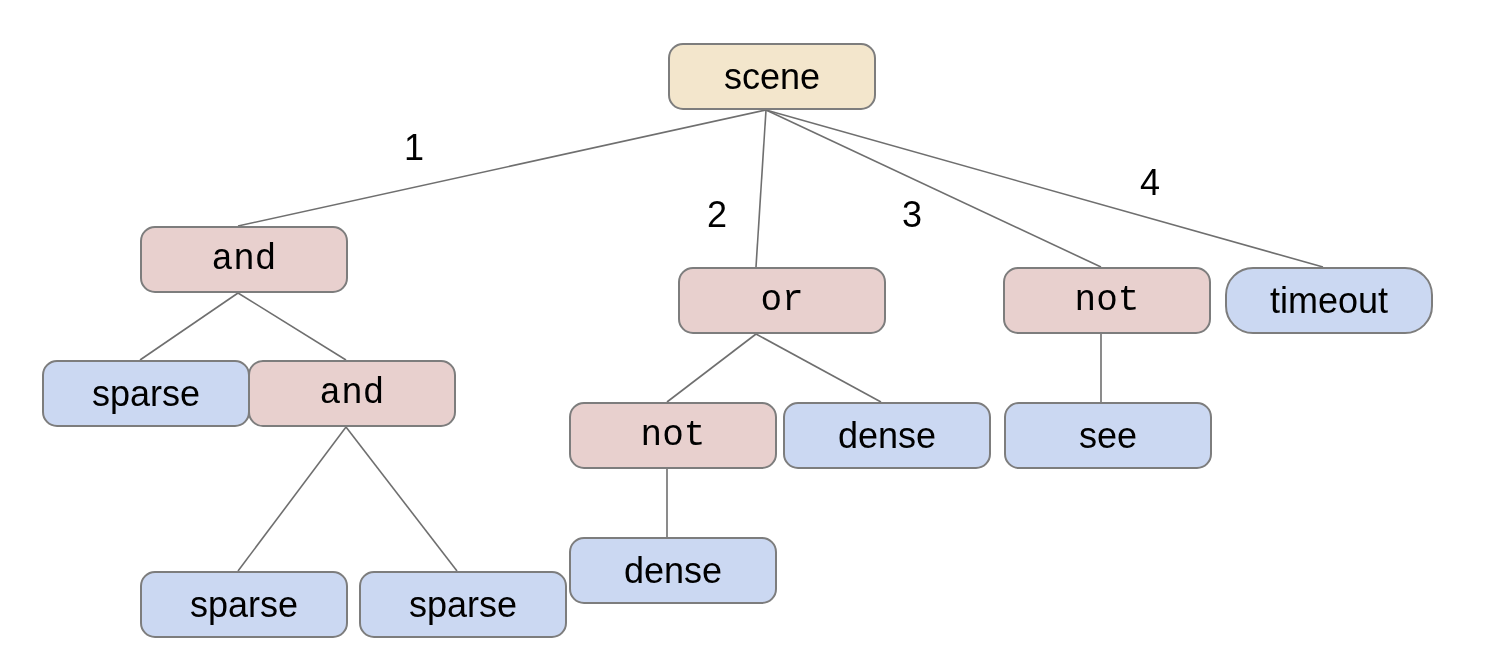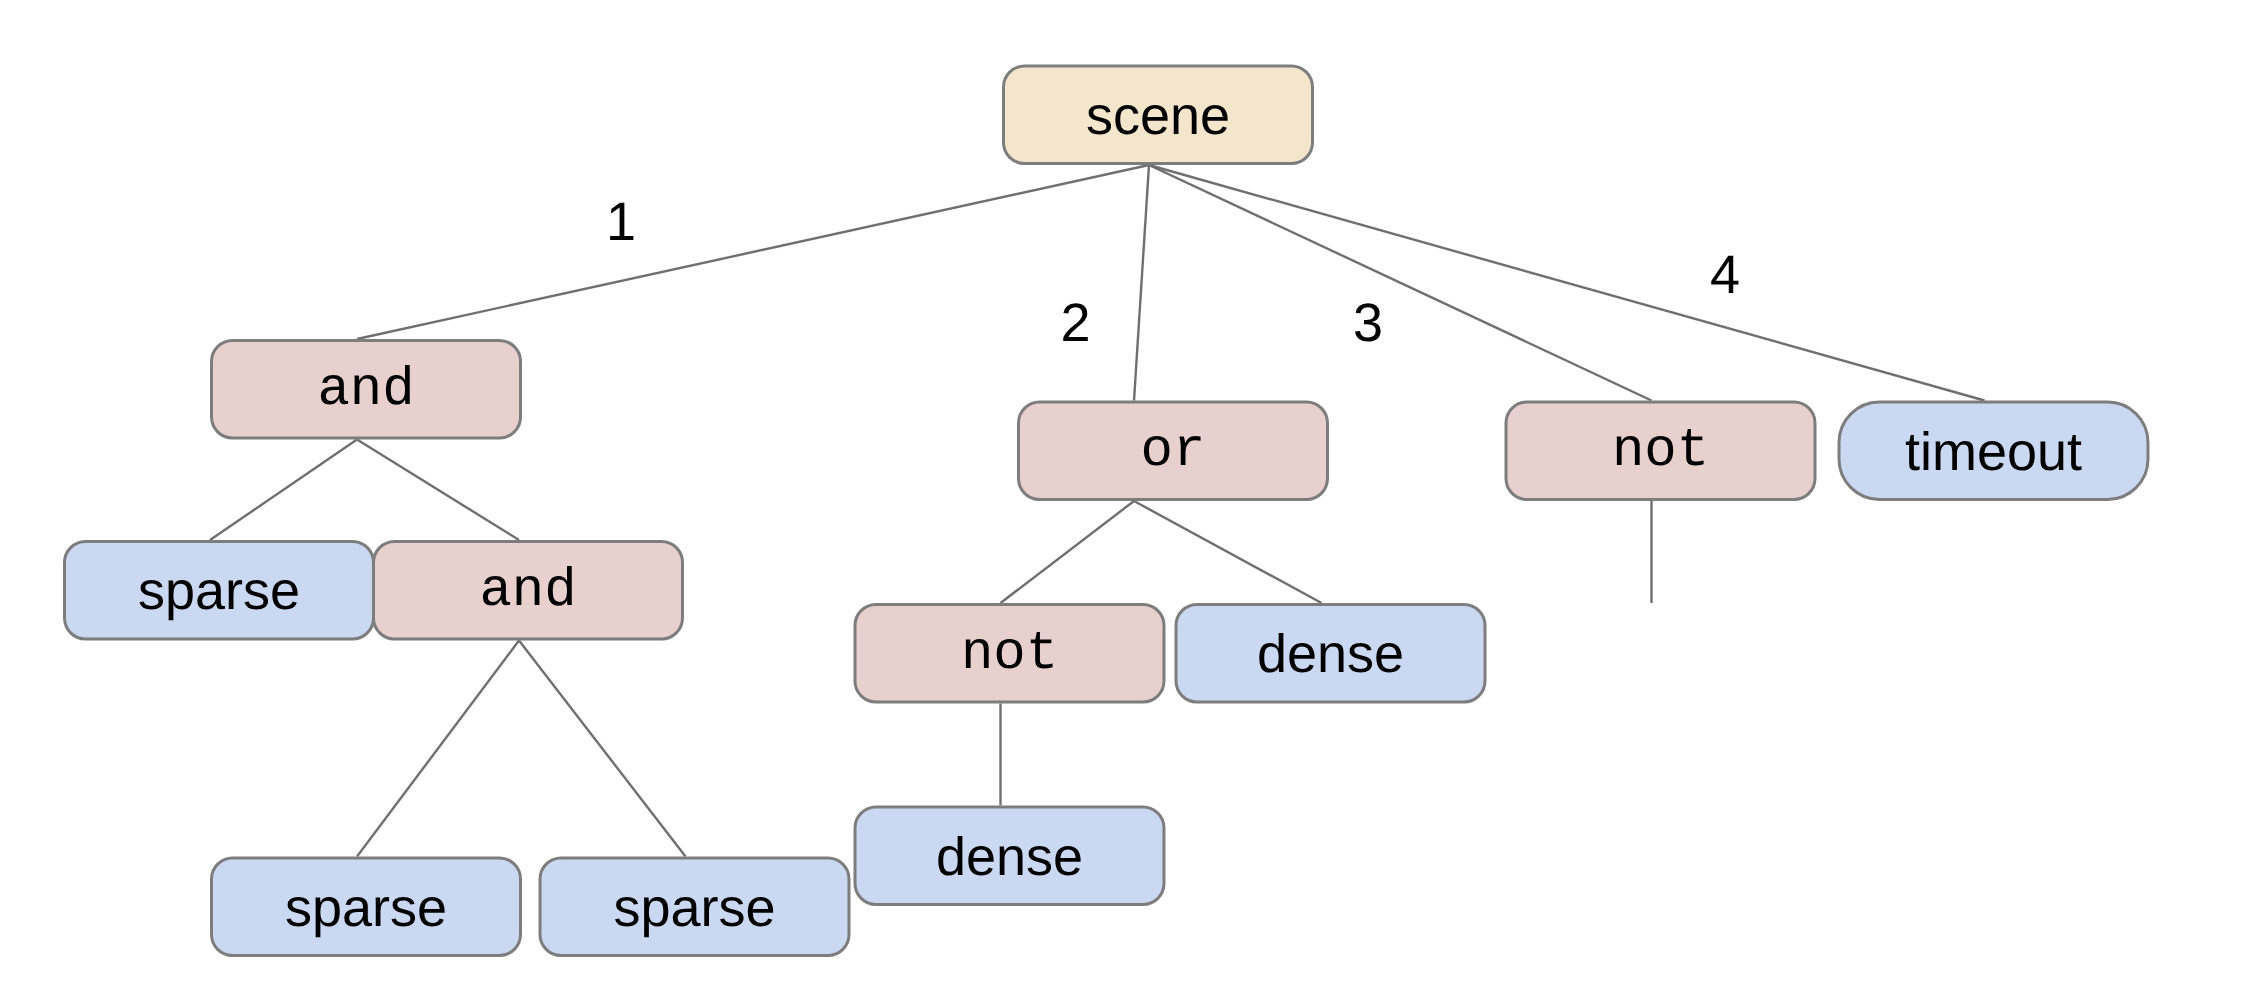--- a/index.html
+++ b/index.html
@@ -83,17 +83,18 @@
 
   <div class="node root" style="left:668px;  top:43px;">scene</div>
   <div class="node operator" style="left:140px;  top:226px;">and</div>
   <div class="node operator" style="left:658px;  top:267px;margin-left:20px;">or</div>
   <div class="node operator" style="left:1003px; top:267px;">not</div>
   <div class="node leaf" style="left:1225px; top:267px;border-radius:28px;">timeout</div>
   <div class="node leaf" style="left:42px;   top:360px;">sparse</div>
   <div class="node operator" style="left:248px;  top:360px;">and</div>
   <div class="node operator" style="left:569px;  top:402px;">not</div>
   <div class="node leaf" style="left:783px;  top:402px;">dense</div>
+  <div class="node leaf" style="left:1004px; top:402px;">see</div>
   <div class="node leaf" style="left:140px;  top:571px;">sparse</div>
   <div class="node leaf" style="left:359px;  top:571px;">sparse</div>
   <div class="node leaf" style="left:569px;  top:537px;">dense</div>
 
 </div>
 
 </body></html>

